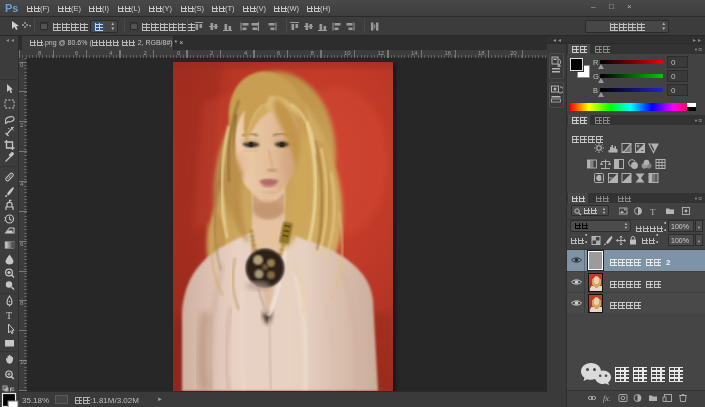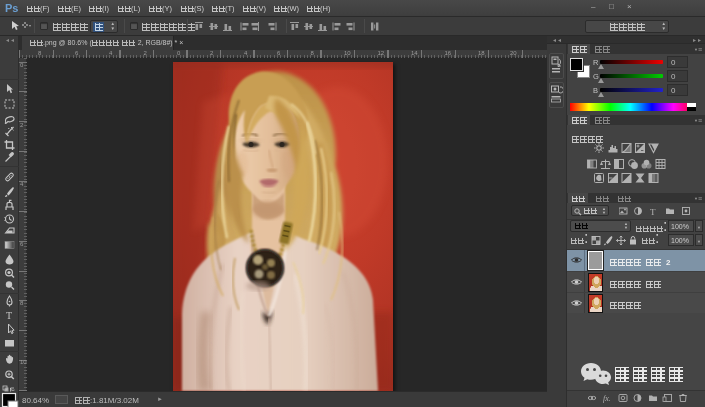--- a/index.html
+++ b/index.html
@@ -405,21 +405,21 @@
   <circle cx="85" cy="198" r="5" fill="#c3b083" opacity=".9" filter="url(#b1)"></circle>
   <circle cx="98" cy="201" r="4" fill="#a08b5a" opacity=".9" filter="url(#b1)"></circle>
   <circle cx="86" cy="212" r="4.5" fill="#bcae8d" opacity=".85" filter="url(#b1)"></circle>
   <circle cx="98" cy="213" r="4" fill="#8a744a" opacity=".9" filter="url(#b1)"></circle>
   <circle cx="92" cy="205" r="3" fill="#6b5836" filter="url(#b1)"></circle>
   <ellipse cx="85" cy="224" rx="12" ry="5" fill="#b4988a" opacity=".6" filter="url(#b2)"></ellipse>
  </svg>
  </div>
 </div>
 <div class="ab statusbar">
- <span class="ab" style="left:3px;top:4px">80.64%</span>
+ <span class="ab" style="left:3px;top:4px">35.18%</span>
  <span class="ab" style="left:36px;top:3px;width:13px;height:9px;border:1px solid #5a5a5a;background:#444"></span>
  <span class="ab" style="left:55px;top:4px"><i class="z z7"></i><i class="z z7"></i>:1.81M/3.02M</span>
  <span class="ab" style="left:138px;top:4px;color:#999;font-size:6px">►</span>
 </div>
 <div class="ab rightcol" id="rightcol">
  <div class="ab" style="left:0;top:0;width:158px;height:8px;background:#303030;border-bottom:1px solid #2a2a2a;color:#8a8a8a;font-size:5px">
       <span style="position:absolute;left:5px;top:1px">◄◄</span>
       <span style="position:absolute;right:3px;top:1px">►►</span>
     </div>
  <div class="pstrip">

